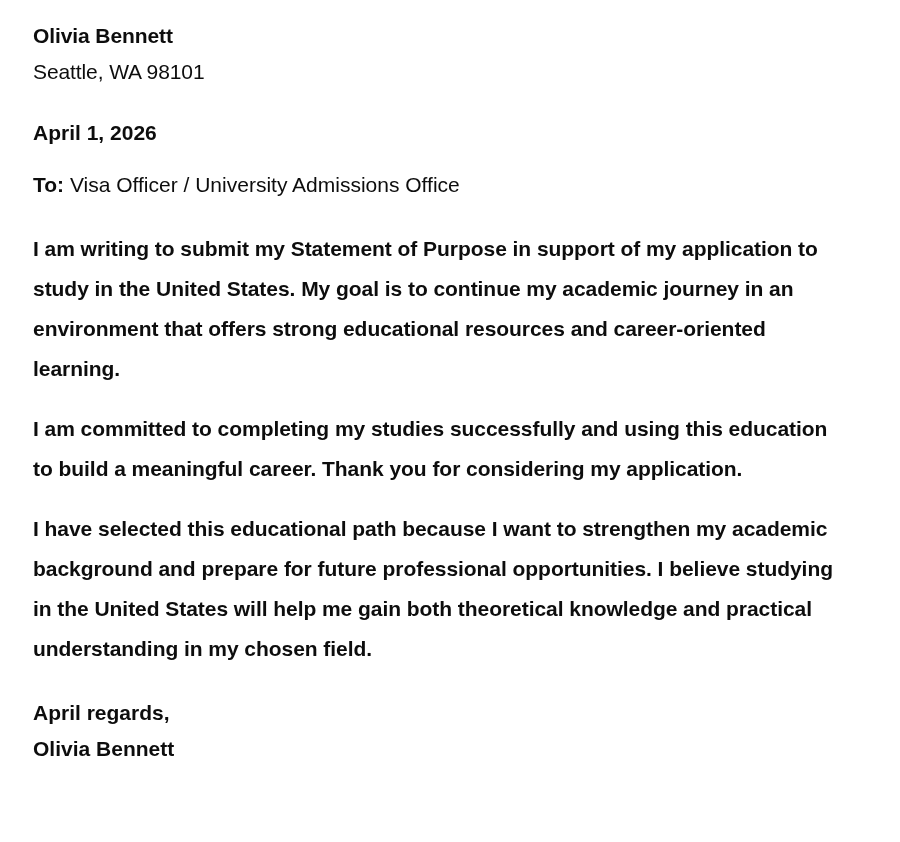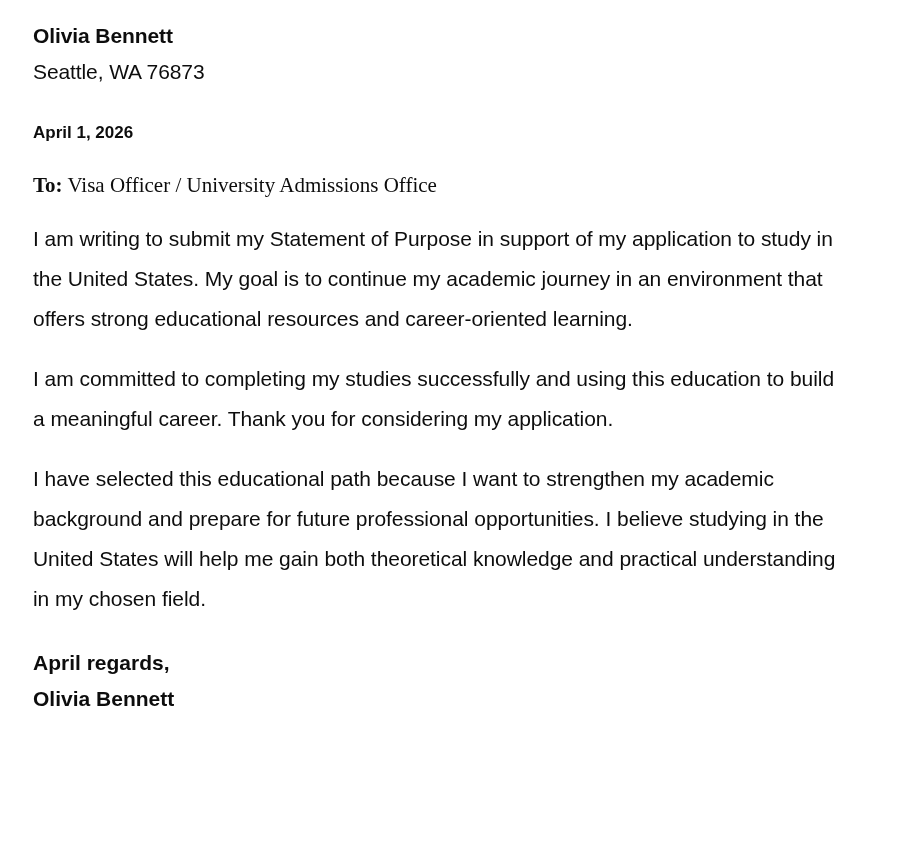--- a/index.html
+++ b/index.html
@@ -38,32 +38,31 @@
 
   .sender-name {
     font-weight: 700;
   }
 
   .sender-addr {
     font-weight: 400;
   }
 
   .date-line {
-    font-size: 17px;
+    font-size: 21px;
     line-height: 34px;
     font-weight: 700;
     margin-bottom: 18px;
   }
 
   .to-line {
     font-size: 21px;
     line-height: 34px;
     font-weight: 400;
-    margin-bottom: 17px;
-    font-family: Liberation Serif, serif;
+    margin-bottom: 27px;
   }
 
   .to-line .label {
     font-weight: 700;
   }
 
   .subject-line {
     font-size: 21px;
     line-height: 34px;
     font-weight: 700;
@@ -73,21 +72,21 @@
   .salutation {
     font-size: 21px;
     line-height: 34px;
     font-weight: 700;
     margin-bottom: 20px;
   }
 
   .body-par {
     font-size: 21px;
     line-height: 40px;
-    font-weight: 400;
+    font-weight: 700;
     letter-spacing: -0.05px;
     margin: 0 0 20px 0;
     max-width: 826px;
     text-align: left;
   }
 
   .closing-block {
     margin-top: 26px;
   }
 
@@ -98,21 +97,21 @@
     white-space: nowrap;
   }
 </style>
 </head>
 <body>
 
 <div class="page">
 
   <div class="sender-block">
     <div class="line sender-name">Olivia Bennett</div>
-    <div class="line sender-addr">Seattle, WA 76873</div>
+    <div class="line sender-addr">Seattle, WA 98101</div>
   </div>
 
   <div class="date-line">April 1, 2026</div>
 
   <div class="to-line"><span class="label">To:</span><span> Visa Officer / University Admissions Office</span></div>
 
 
 
   <p class="body-par">I am writing to submit my Statement of Purpose in support of my application to study in the United States. My goal is to continue my academic journey in an environment that offers strong educational resources and career-oriented learning.</p>
   <p class="body-par">I am committed to completing my studies successfully and using this education to build a meaningful career. Thank you for considering my application.</p>

